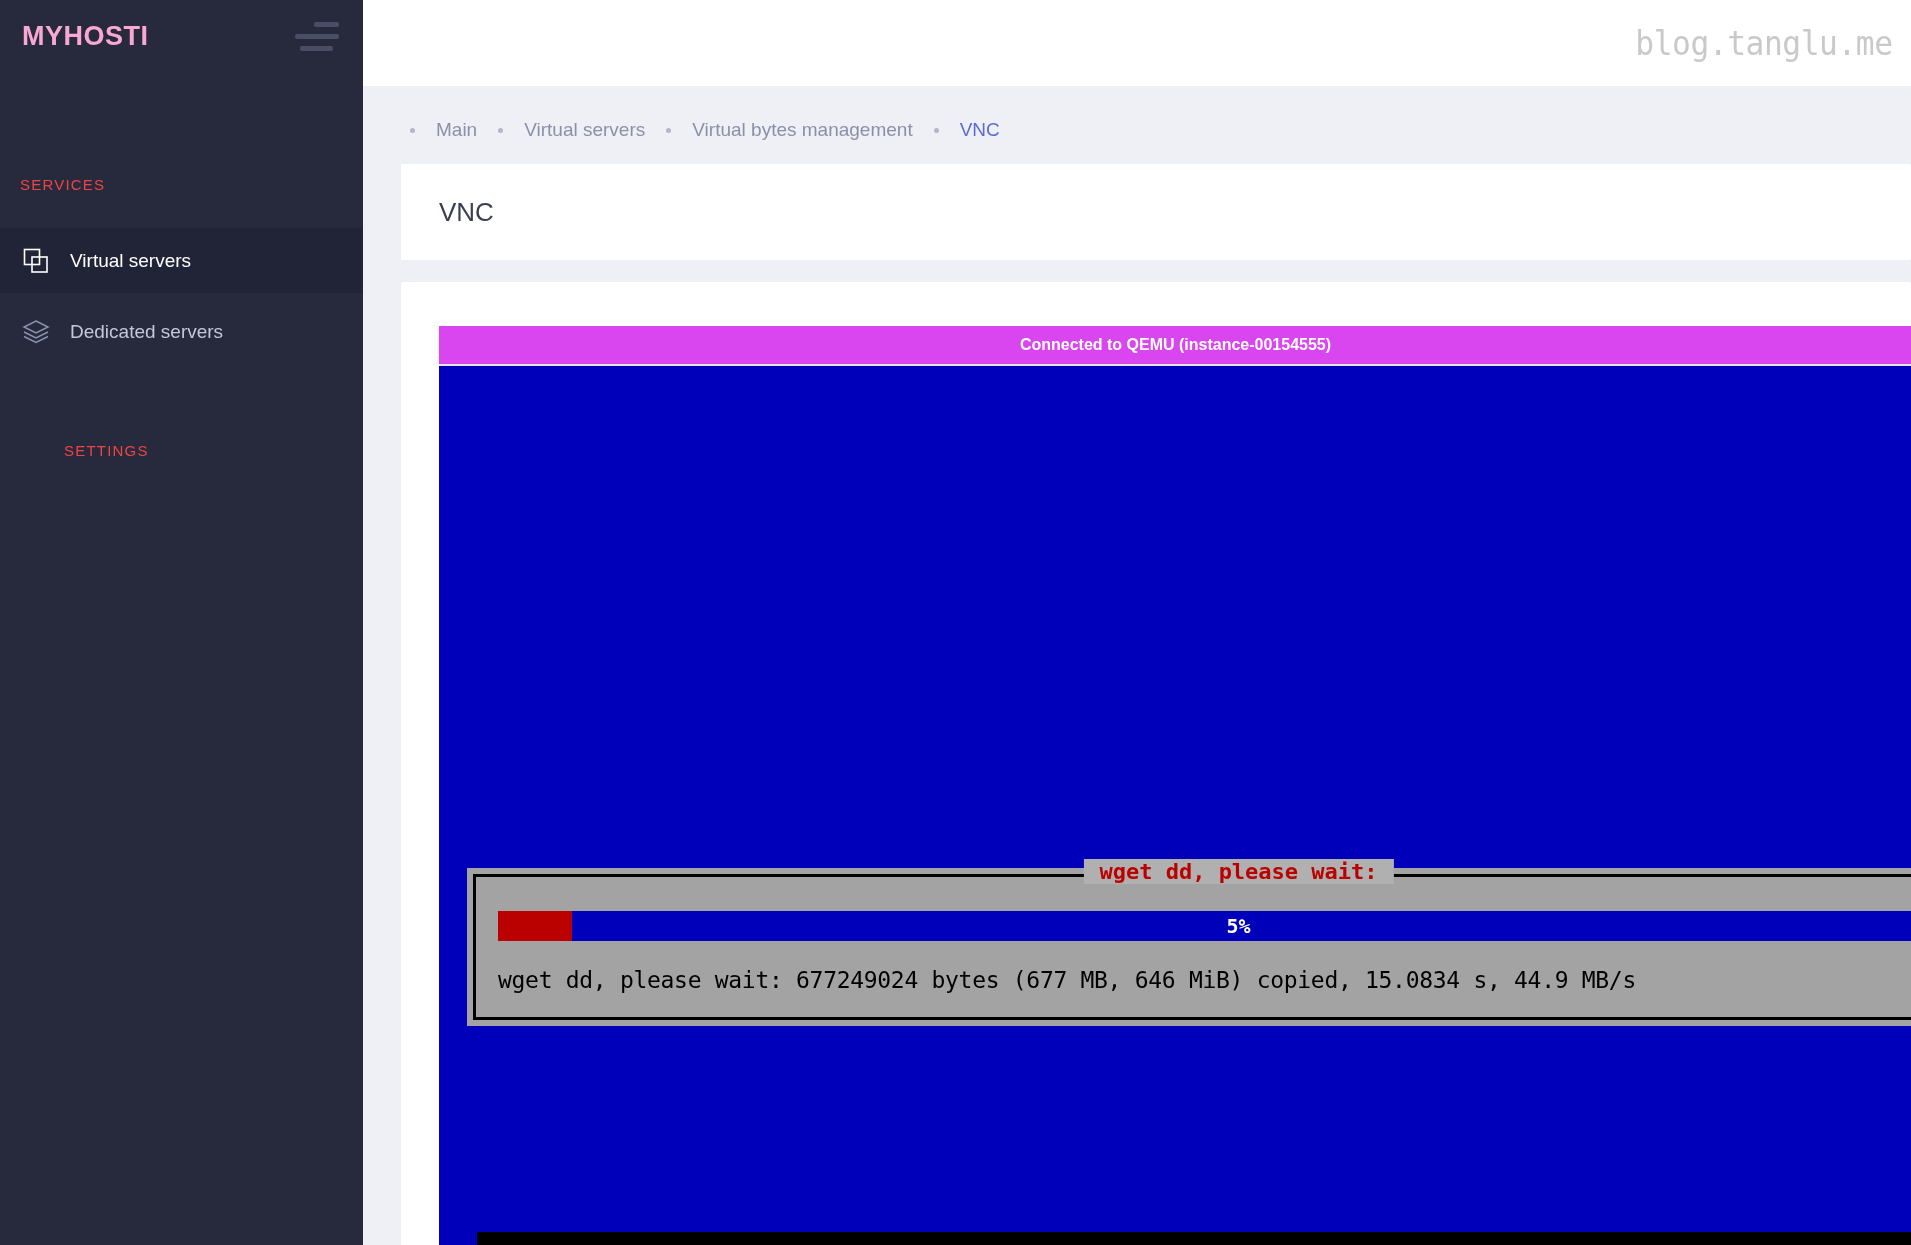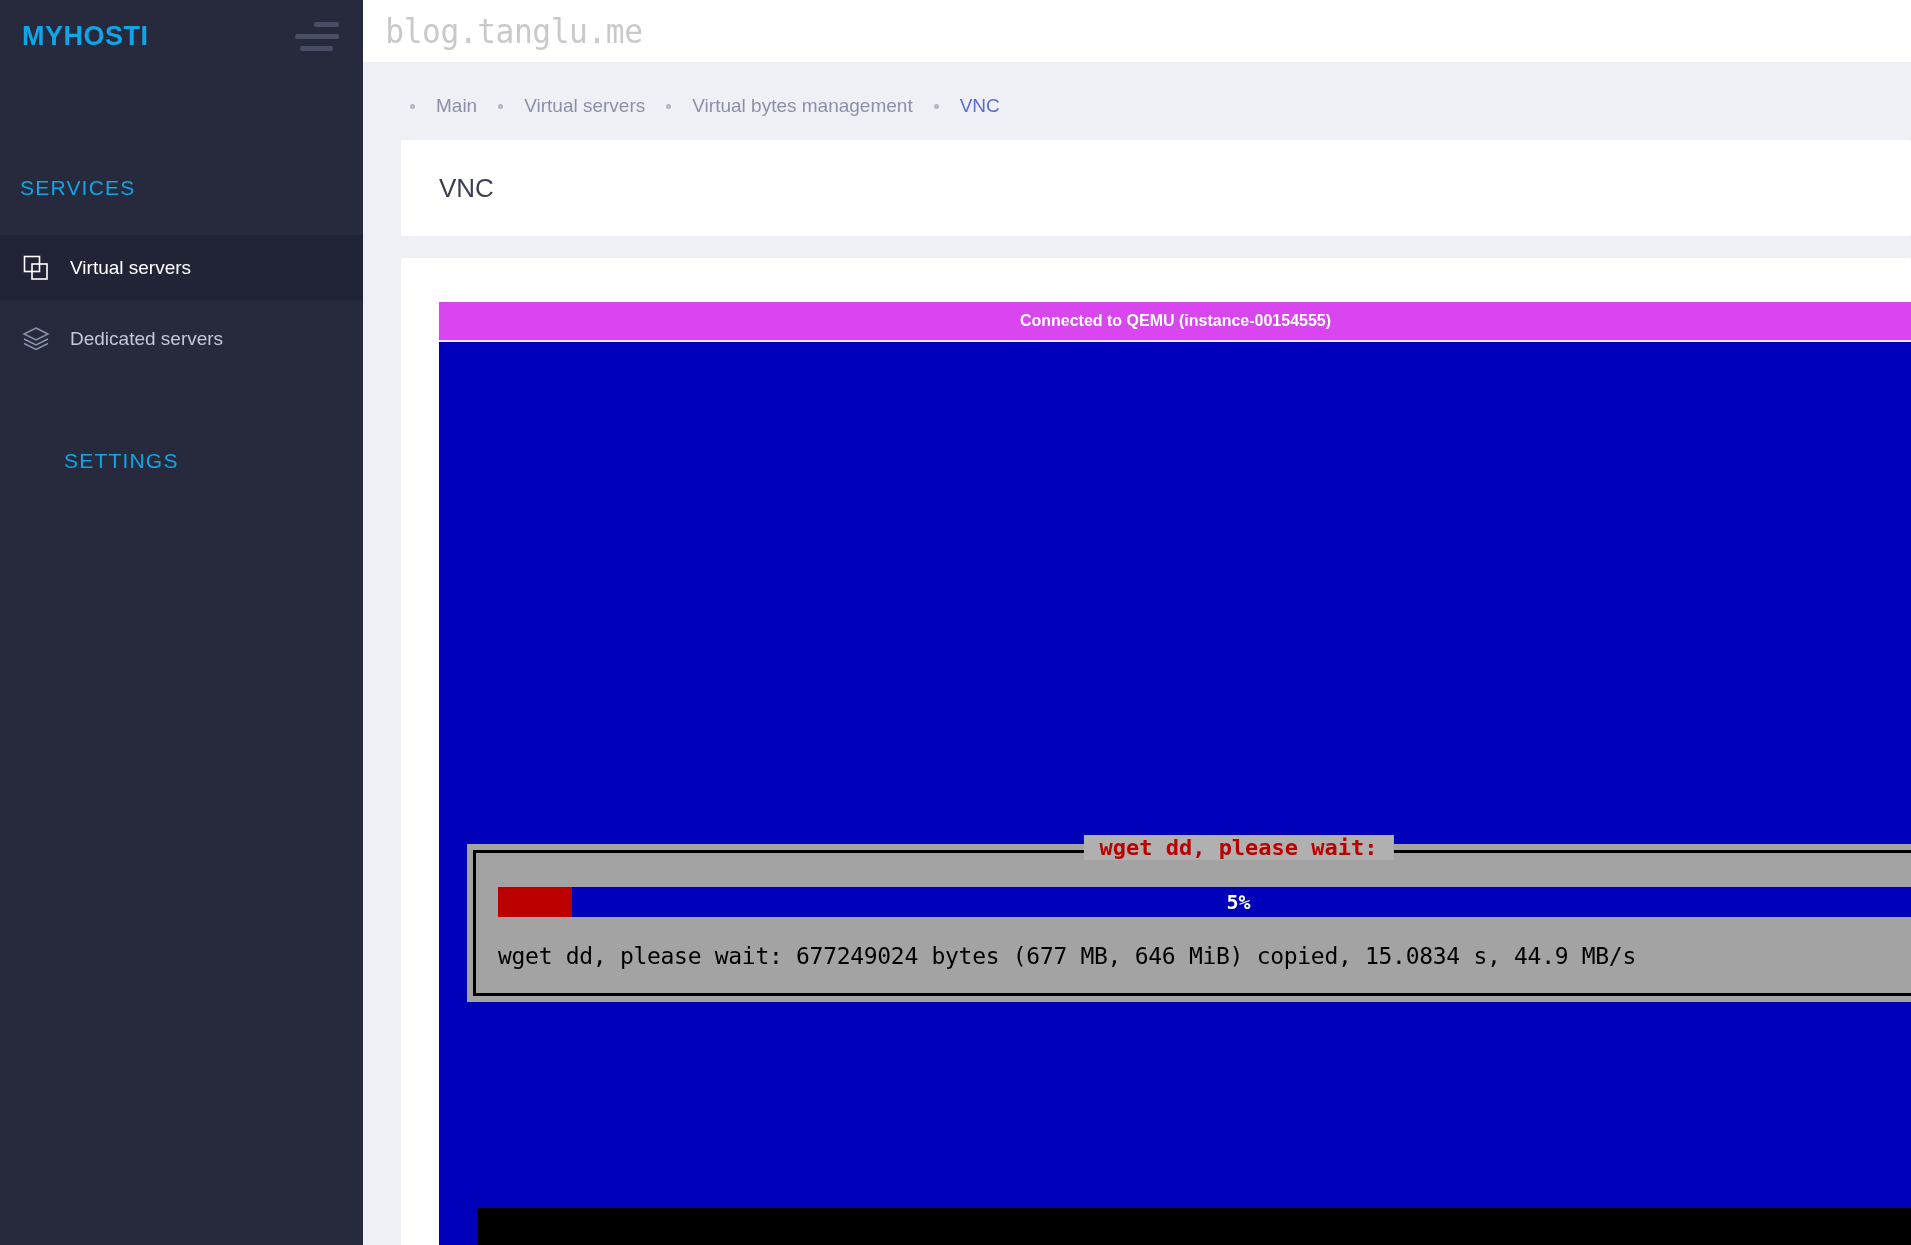--- a/index.html
+++ b/index.html
@@ -27,21 +27,21 @@
     z-index: 5;
   }
   .sidebar-top {
     height: 72px;
     display: flex;
     align-items: center;
     justify-content: space-between;
     padding: 0 24px 0 22px;
   }
   .logo {
-    color: #0ea5e9;
+    color: #f9a8d4;
     font-size: 27px;
     font-weight: bold;
     letter-spacing: 0.5px;
     font-family: "Liberation Sans", sans-serif;
   }
   .hamburger {
     width: 44px;
     display: flex;
     flex-direction: column;
     align-items: flex-end;
@@ -52,22 +52,22 @@
     display: block;
     height: 5px;
     border-radius: 2px;
     background: #4a4e64;
   }
   .hamburger span:nth-child(1) { width: 25px; }
   .hamburger span:nth-child(2) { width: 44px; }
   .hamburger span:nth-child(3) { width: 33px; margin-right: 6px; }
 
   .nav-section-label {
-    color: #0ea5e9;
-    font-size: 21px;
+    color: #ef4444;
+    font-size: 15px;
     letter-spacing: 1.2px;
     padding: 0 16px 0 20px;
   }
   .services-label { margin-top: 104px; }
   .settings-label { margin-top: 78px; margin-left: 44px; }
 
   .nav-item {
     display: flex;
     align-items: center;
     height: 65px;
@@ -97,24 +97,25 @@
 
   
   .main {
     flex: 1;
     height: 100%;
     background: #eff0f5;
     position: relative;
     overflow: hidden;
   }
   .topbar {
-    height: 62px;
+    height: 86px;
     background: #ffffff;
     display: flex;
     align-items: center;
+    justify-content: flex-end;
     padding-right: 18px;
   }
   .watermark {
     color: #c9c9c9;
     font-size: 34px;
     letter-spacing: -0.5px;
     font-family: "DejaVu Sans Mono", monospace;
     font-weight: normal;
     transform: scaleX(0.92);
     transform-origin: right center;

